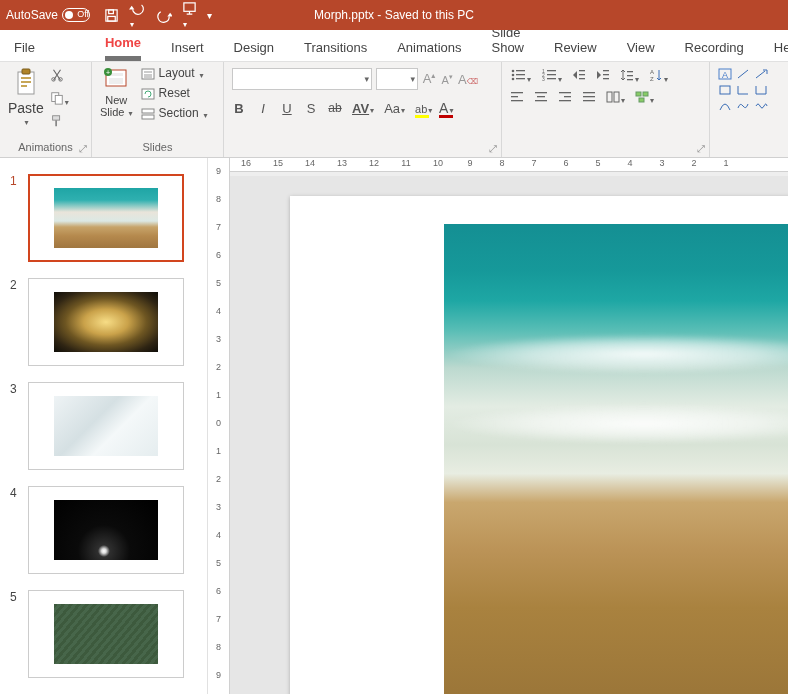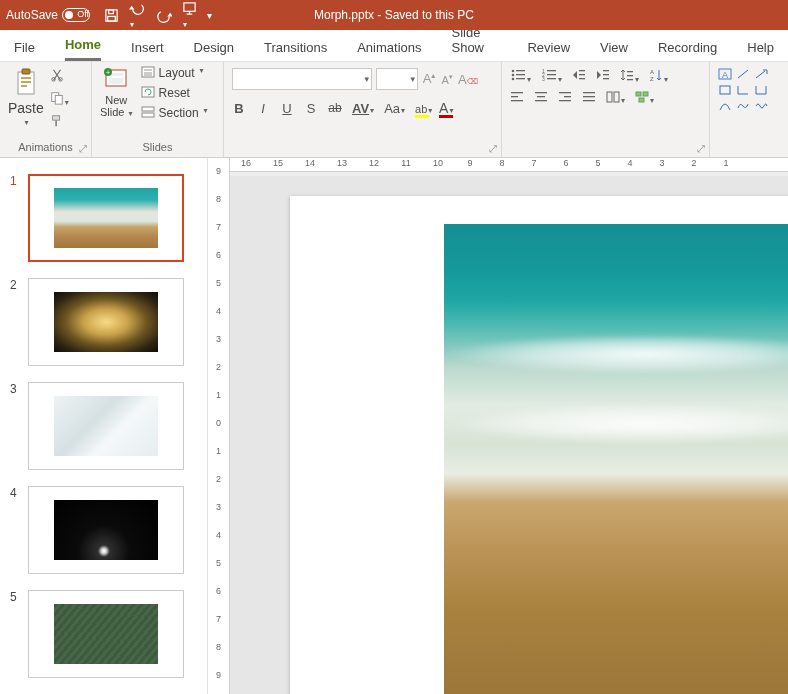--- a/index.html
+++ b/index.html
@@ -11,40 +11,40 @@
   .toggle { width: 28px; height: 14px; border: 1px solid #fff; border-radius: 8px; position: relative; display: inline-block; }
   .toggle::after { content: ""; position: absolute; width: 8px; height: 8px; border-radius: 50%; background: #fff; top: 2px; left: 2px; }
   .toggle-label { font-size: 9px; position: absolute; right: 0; top: 0px; }
   .qat { display: flex; align-items: center; gap: 10px; margin-left: 14px; }
   .qat svg { display: block; }
   .title-text { position: absolute; left: 50%; transform: translateX(-50%); font-size: 12px; white-space: nowrap; }
 
   
   .tabs { height: 32px; background: #fff; display: flex; align-items: flex-end; padding: 0 14px; gap: 30px; border-bottom: 1px solid #e1e1e1; }
   .tab { font-size: 13px; color: #444; padding: 6px 0; cursor: pointer; }
-  .tab.active { color: #4d7c0f; border-bottom: 3px solid #737373; font-weight: 600; }
+  .tab.active { color: #ef4444; border-bottom: 5px solid #737373; font-weight: 600; margin-left: 40px; }
 
   
   .ribbon { height: 96px; background: #f3f2f1; display: flex; border-bottom: 1px solid #d0d0d0; }
   .group { border-right: 1px solid #d8d8d8; display: flex; flex-direction: column; justify-content: space-between; padding: 4px 6px 2px 6px; position: relative; }
   .group-label { text-align: center; font-size: 11px; color: #666; padding: 2px 0; }
   .group-body { display: flex; align-items: flex-start; flex: 1; }
   .launcher { position: absolute; right: 2px; bottom: 2px; width: 12px; height: 12px; font-size: 10px; color: #888; text-align: center; line-height: 12px; }
 
   
   .clipboard-body { display: flex; gap: 4px; }
   .paste-btn { display: flex; flex-direction: column; align-items: center; gap: 2px; padding: 2px; cursor: pointer; }
   .paste-btn .lbl { font-size: 14px; }
   .mini-col { display: flex; flex-direction: column; gap: 6px; padding-top: 2px; }
 
   
   .slides-body { display: flex; gap: 6px; }
   .newslide-btn { display: flex; flex-direction: column; align-items: center; gap: 0px; padding: 0 2px; cursor: pointer; }
   .slides-col { display: flex; flex-direction: column; gap: 6px; font-size: 12px; }
-  .slides-col .row { display: flex; align-items: flex-start; gap: 4px; cursor: pointer; }
+  .slides-col .row { display: flex; align-items: flex-end; gap: 4px; cursor: pointer; }
 
   
   .font-body { display: flex; flex-direction: column; gap: 6px; padding: 2px 2px; }
   .font-row1 { display: flex; gap: 4px; align-items: center; }
   .font-name { width: 140px; height: 22px; border: 1px solid #c8c8c8; background: #fff; display: flex; align-items: center; justify-content: flex-end; padding-right: 2px; }
   .font-size { width: 42px; height: 22px; border: 1px solid #c8c8c8; background: #fff; display: flex; align-items: center; justify-content: flex-end; padding-right: 2px; }
   .caret { font-size: 9px; color: #666; }
   .font-row2 { display: flex; gap: 10px; align-items: center; height: 24px; }
   .fbtn { font-size: 13px; color: #555; cursor: pointer; min-width: 14px; text-align: center; }
   .fbtn.b { font-weight: bold; }

